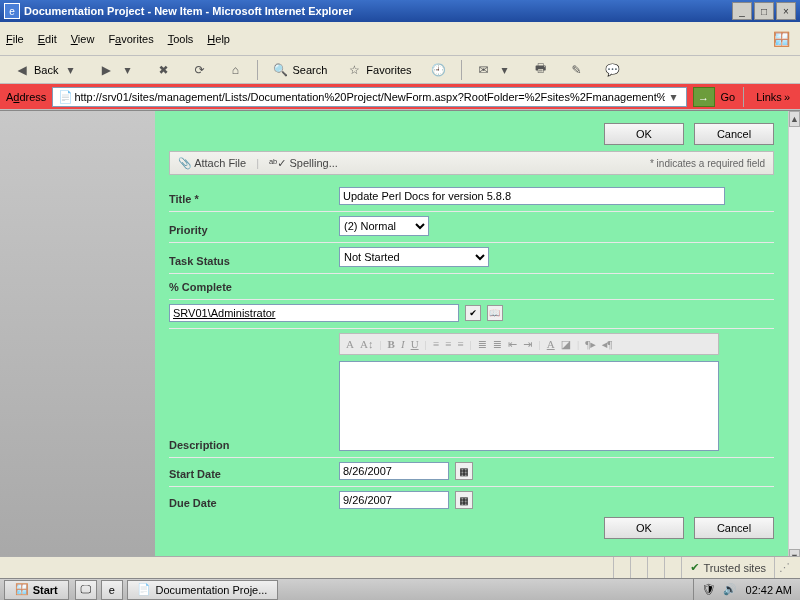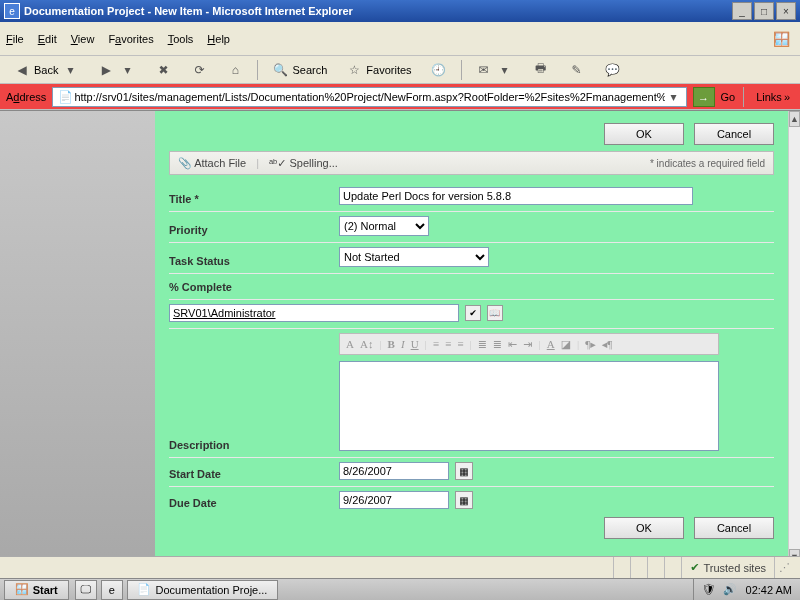--- a/index.html
+++ b/index.html
@@ -160,21 +160,21 @@
   color:#333;
   padding-top: 3px;
 }
 .field-ctrl { flex:1; display:flex; align-items:center; gap:6px; font-size:11px; }
 .txt {
   border: 1px solid #7f9db9;
   font-size: 11px;
   padding: 2px 3px;
   background:#fff;
 }
-.txt.wide { width: 354px; }
+.txt.wide { width: 386px; }
 .txt.sm { width: 70px; }
 .txt.date { width: 110px; }
 .sel { border: 1px solid #7f9db9; font-size:11px; background:#fff; height:20px; }
 .sel.prio { width: 90px; }
 .sel.stat { width: 150px; }
 .rte-toolbar {
   border:1px solid #bbb;
   background:#eaeaea;
   height:22px;
   display:flex;align-items:center;

